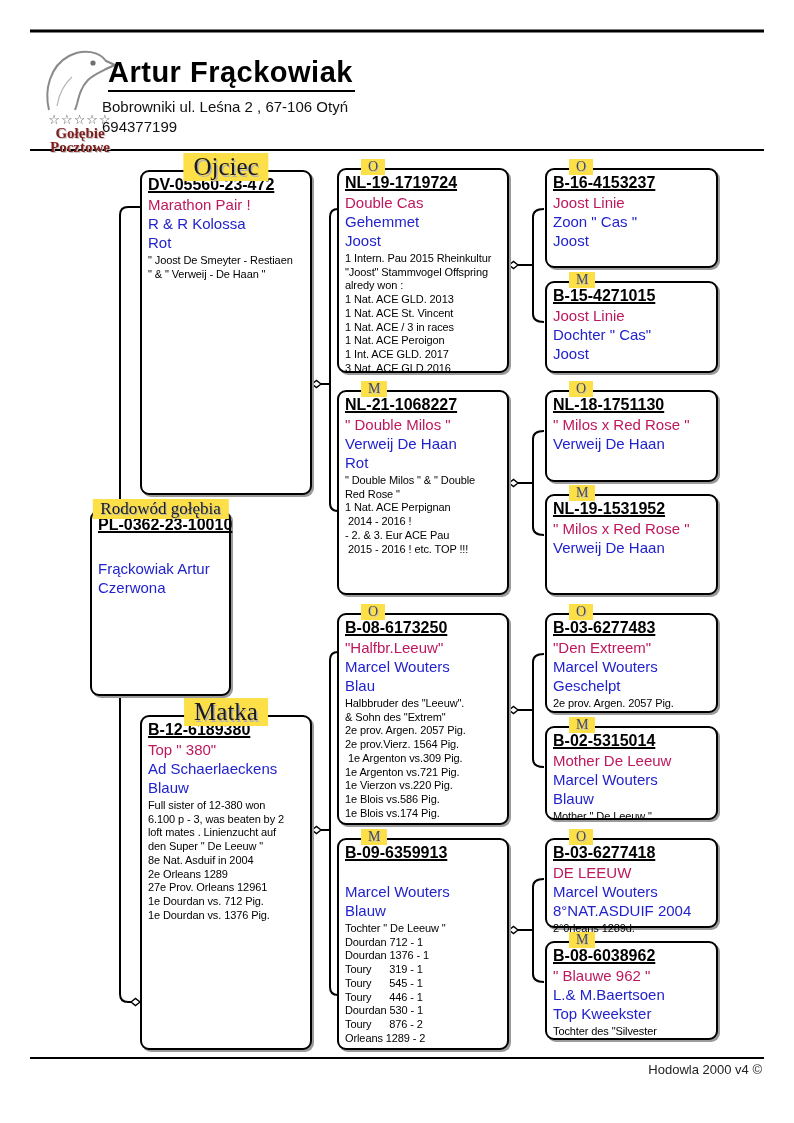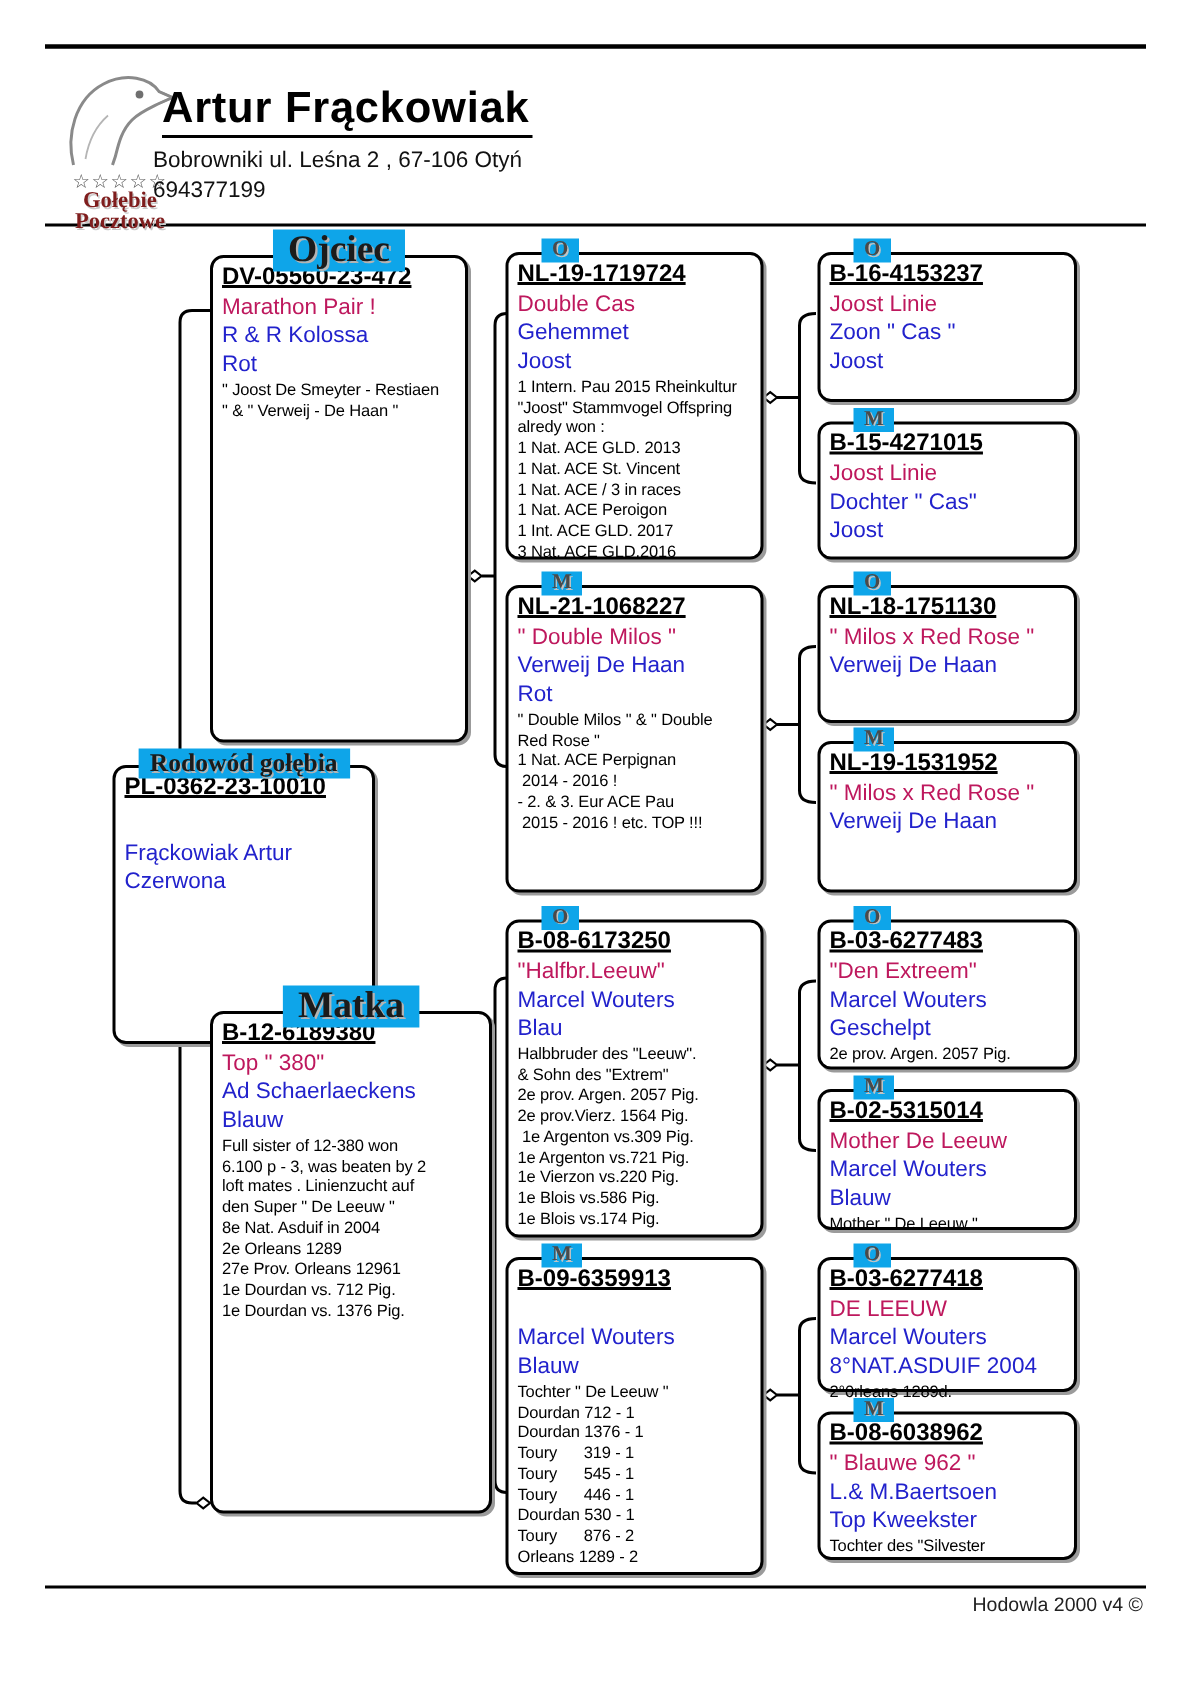--- a/index.html
+++ b/index.html
@@ -15,22 +15,22 @@
   .logo-stars{font-size:13px;color:#555;letter-spacing:1px;line-height:12px;margin-top:-2px;}
   .logo-txt{font-family:"Liberation Serif",serif;font-weight:bold;color:#7f1d1d;
             font-size:15px;line-height:14px;text-shadow:1px 1px 0 #c9c9c9;}
 
   
   .footer-credit{position:absolute;right:32px;top:1062px;font-size:13px;color:#222;margin-left:22px;}
 
   
   .box{position:absolute;box-sizing:border-box;background:#fff;border:2px solid #000;
        border-radius:9px;box-shadow:2px 2px 0 #9b9b9b;padding:3px 4px 2px 6px;z-index:2;}
-  .legend{position:absolute;background:#0ea5e9;font-family:"Liberation Serif",serif;
-          font-weight:bold;white-space:nowrap;z-index:3;}
+  .legend{position:absolute;background:#fde047;font-family:"Liberation Serif",serif;
+          font-weight:normal;white-space:nowrap;z-index:3;}
   .lg-big{top:-19px;left:50%;transform:translateX(-50%);font-size:25px;color:#1b1b1b;
           padding:0 10px;text-shadow:1.5px 1.5px 0 #b4b4b4;}
   .lg-mid{top:-13px;left:50%;transform:translateX(-50%);font-size:17px;color:#1b1b1b;
           padding:0 8px;text-shadow:1px 1px 0 #b4b4b4;}
   .lg-sm{top:-11px;left:22px;font-size:14px;color:#4a4a4a;padding:0 7px;
          text-shadow:1px 1px 0 #c4c4c4;}
   .ring{font-size:16px;font-weight:bold;text-decoration:underline;
         text-decoration-thickness:2px;line-height:20px;white-space:nowrap;}
   .line-red{color:#be185d;font-size:15px;line-height:19px;min-height:19px;white-space:nowrap;}
   .line-blue{color:#2222cc;font-size:15px;line-height:19px;min-height:19px;white-space:nowrap;}
@@ -103,29 +103,29 @@
   <div class="box" id="box-father" style="left:140px;top:170px;width:172px;height:325px">
     <span class="legend lg-big">Ojciec</span>
     <div class="ring">DV-05560-23-472</div>
     <div class="line-red">Marathon Pair !</div>
     <div class="line-blue">R &amp; R Kolossa</div>
     <div class="line-blue">Rot</div>
     <div class="details">" Joost De Smeyter - Restiaen
 " &amp; " Verweij - De Haan "</div>
   </div>
 
-  <div class="box" id="box-subject" style="left:75px;top:510px;width:175px;height:186px">
+  <div class="box" id="box-subject" style="left:90px;top:510px;width:141px;height:186px">
     <span class="legend lg-mid">Rodowód gołębia</span>
     <div class="ring">PL-0362-23-10010</div>
     <div class="line-red"></div>
     <div class="line-blue">Frąckowiak Artur</div>
     <div class="line-blue">Czerwona</div>
   </div>
 
-  <div class="box" id="box-mother" style="left:140px;top:674px;width:188px;height:335px">
+  <div class="box" id="box-mother" style="left:140px;top:715px;width:172px;height:335px">
     <span class="legend lg-big">Matka</span>
     <div class="ring">B-12-6189380</div>
     <div class="line-red">Top " 380"</div>
     <div class="line-blue">Ad Schaerlaeckens</div>
     <div class="line-blue">Blauw</div>
     <div class="details">Full sister of 12-380 won
 6.100 p - 3, was beaten by 2
 loft mates . Linienzucht auf
 den Super " De Leeuw "
 8e Nat. Asduif in 2004

